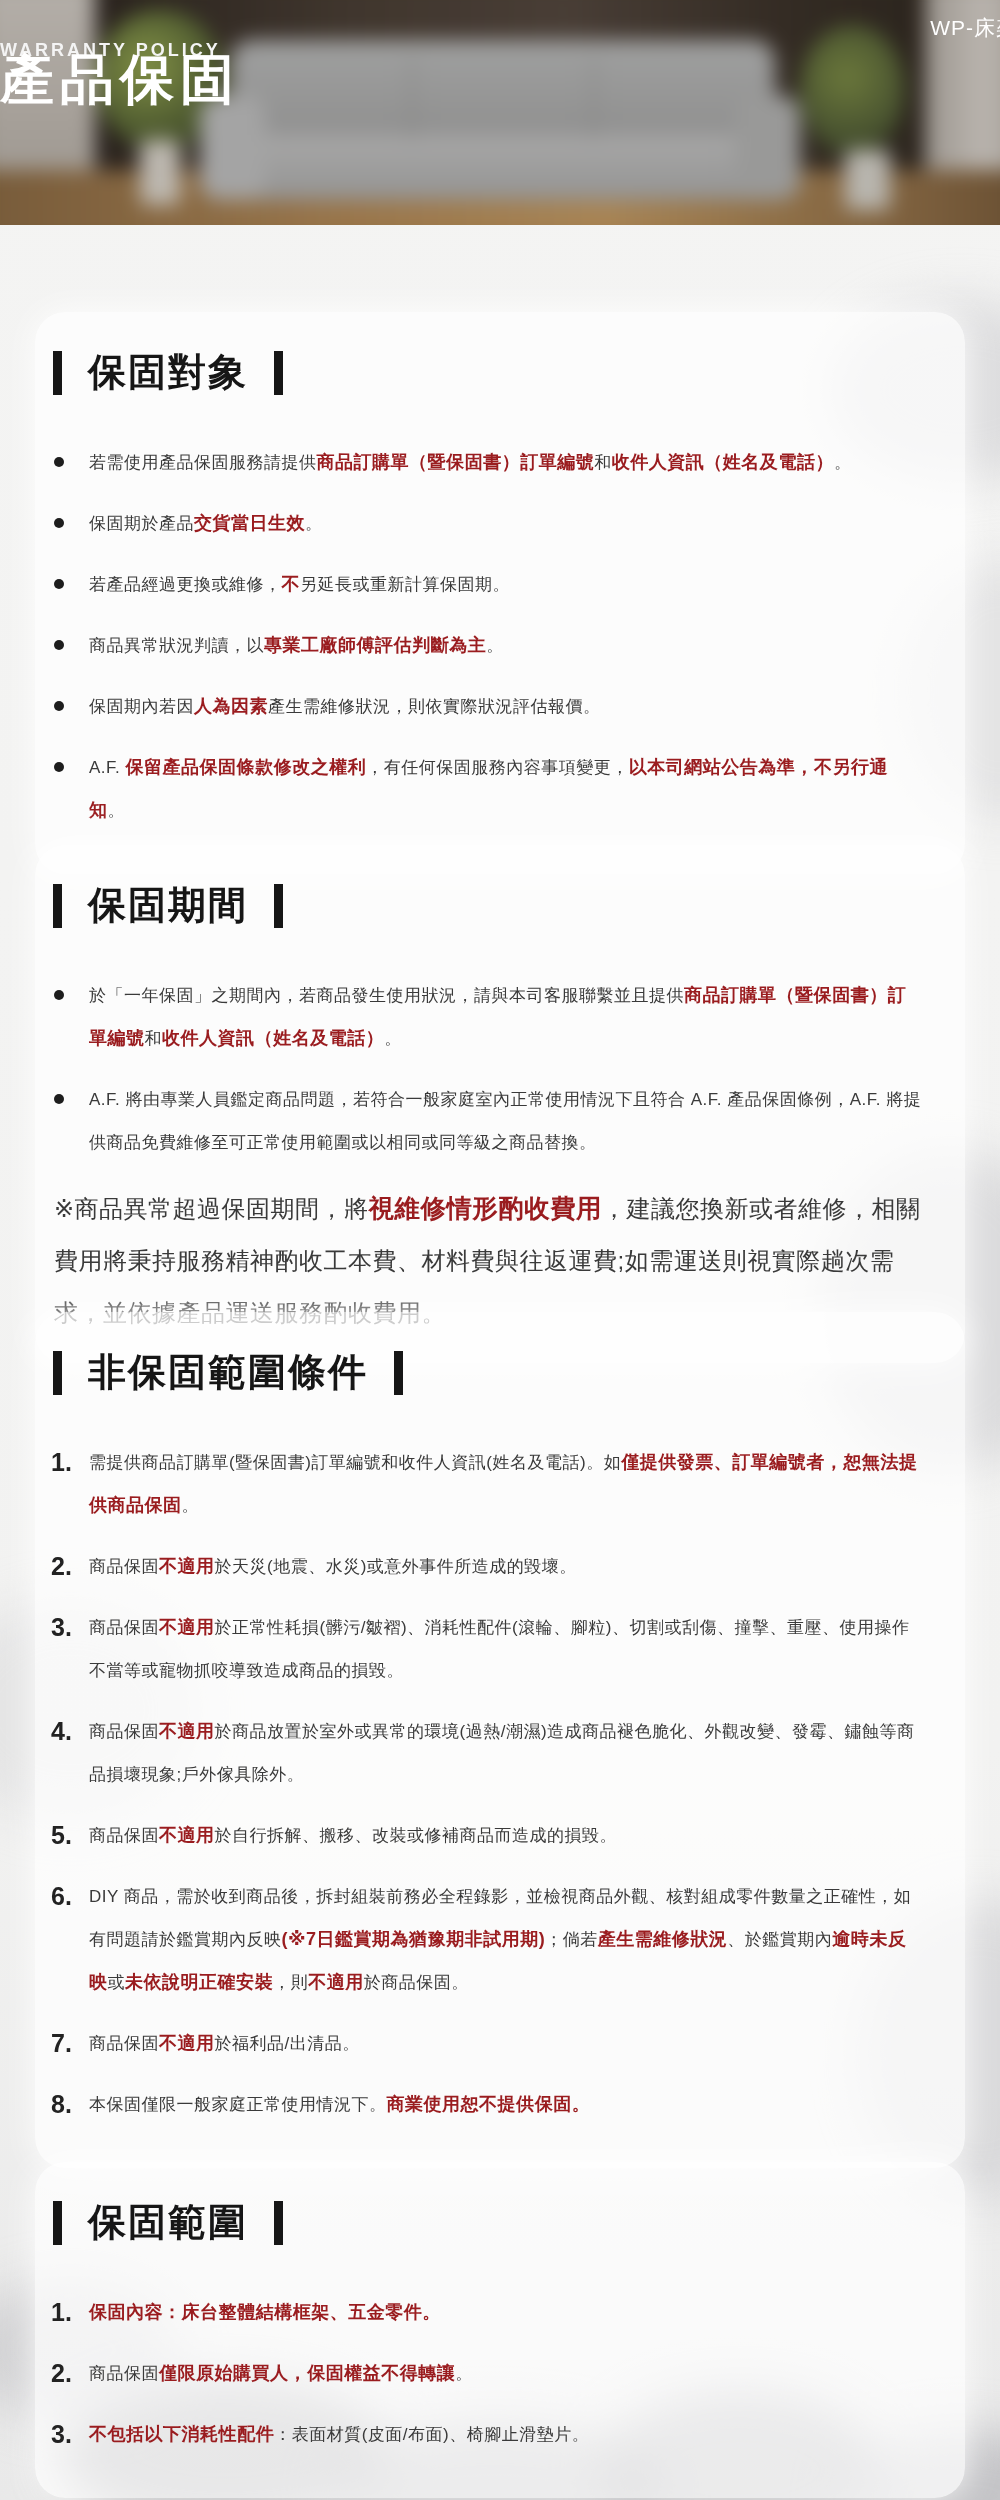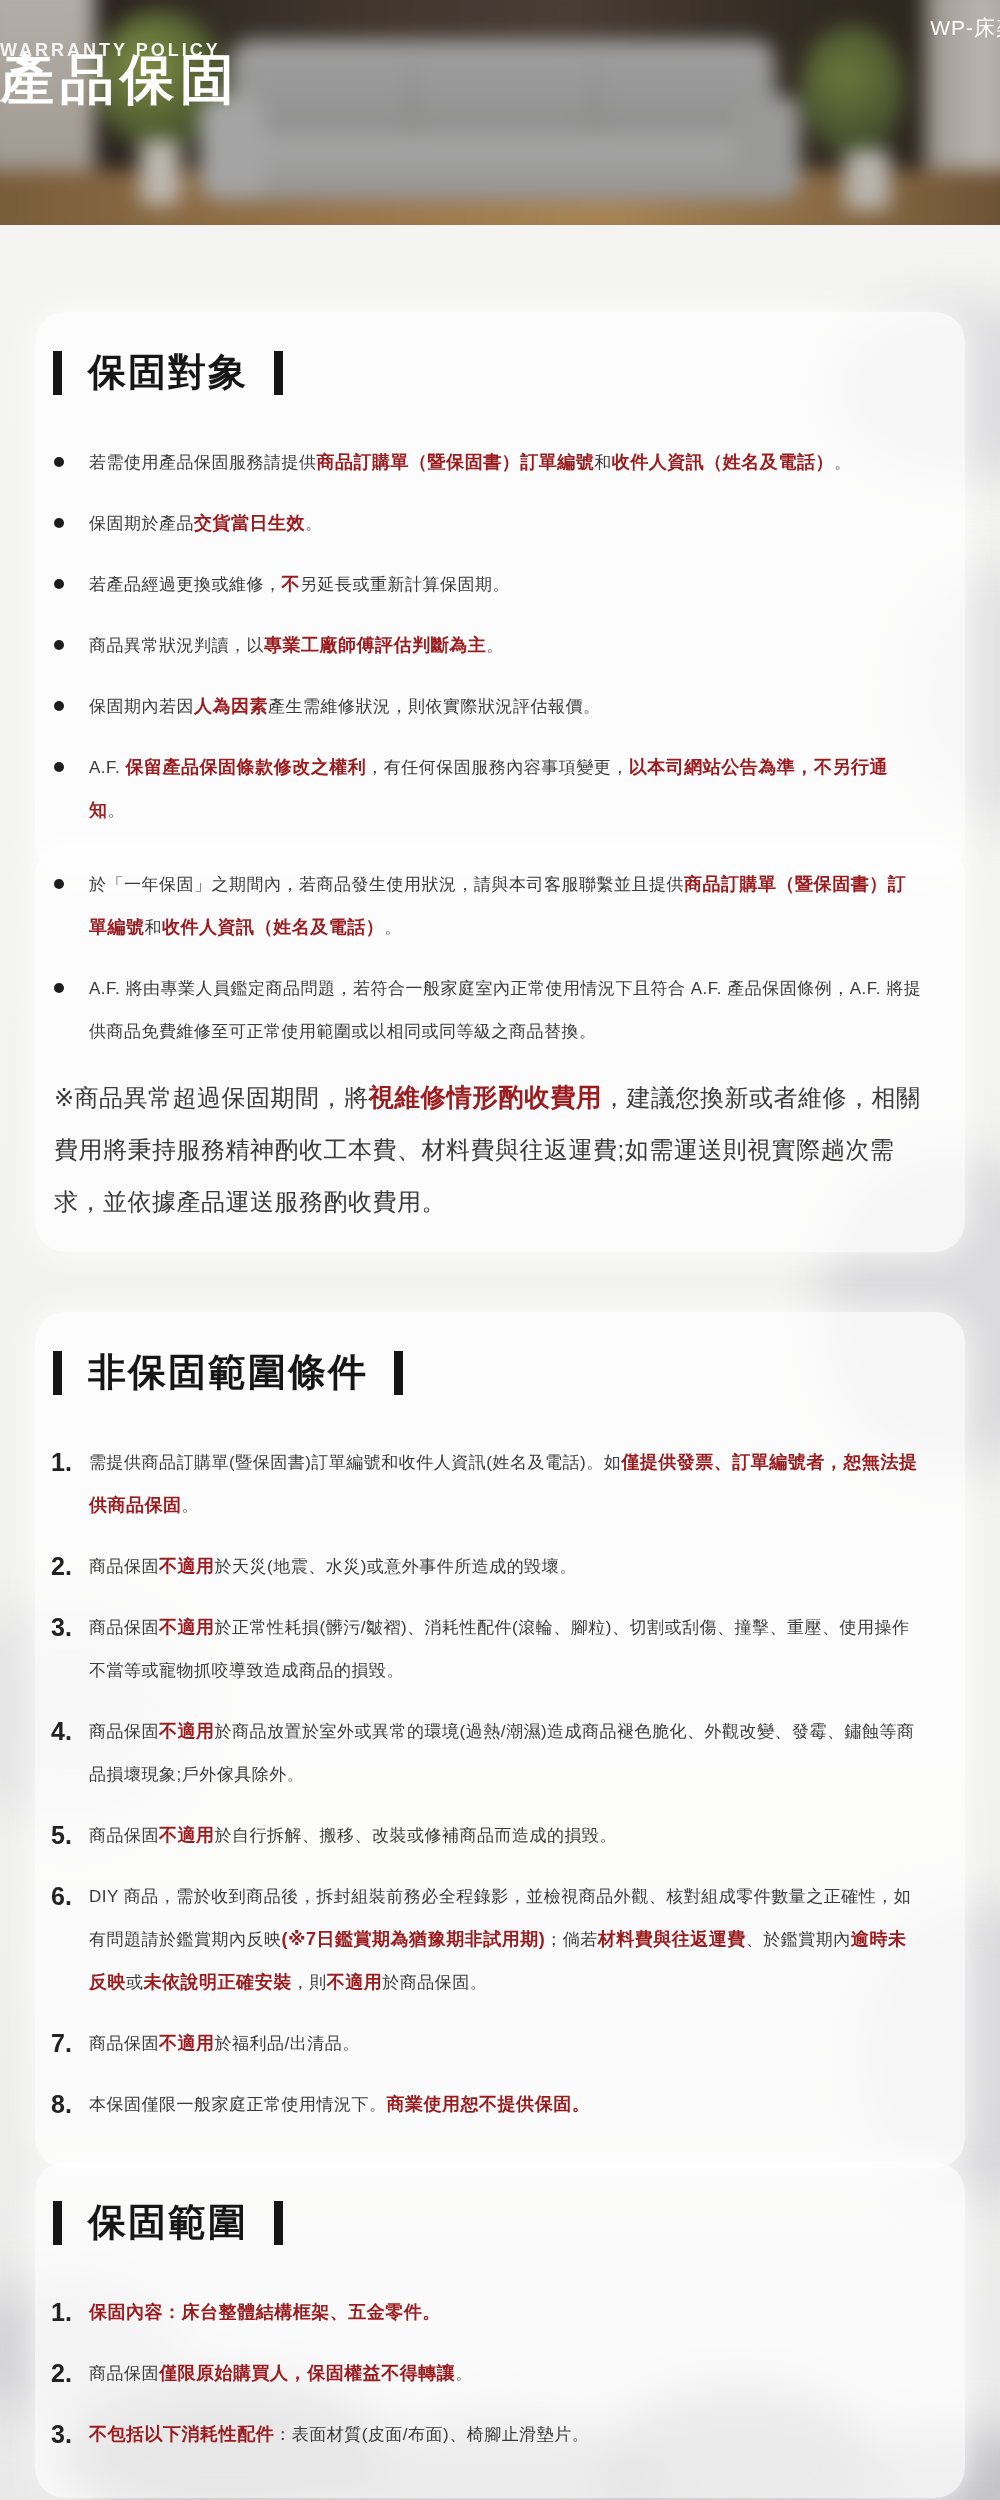--- a/index.html
+++ b/index.html
@@ -109,20 +109,25 @@
       <div class="item">
         <span class="marker"><span class="dot"></span></span>
         <div class="txt"><span>保固期內若因</span><span class="seg-red">人為因素</span><span>產生需維修狀況，則依實際狀況評估報價。</span></div>
       </div>
       <div class="item">
         <span class="marker"><span class="dot"></span></span>
         <div class="txt"><span>A.F. </span><span class="seg-red">保留產品保固條款修改之權利</span><span>，有任何保固服務內容事項變更，</span><span class="seg-red">以本司網站公告為準，不另行通知</span><span>。</span></div>
       </div>
     </section>
     <section class="panel" style="top: 845px;">
+      <div class="sec-title">
+        <span class="vbar"></span>
+        <h2>保固期間</h2>
+        <span class="vbar"></span>
+      </div>
       <div class="item">
         <span class="marker"><span class="dot"></span></span>
         <div class="txt"><span>於「一年保固」之期間內，若商品發生使用狀況，請與本司客服聯繫並且提供</span><span class="seg-red">商品訂購單（暨保固書）訂單編號</span><span>和</span><span class="seg-red">收件人資訊（姓名及電話）</span><span>。</span></div>
       </div>
       <div class="item">
         <span class="marker"><span class="dot"></span></span>
         <div class="txt"><span>A.F. 將由專業人員鑑定商品問題，若符合一般家庭室內正常使用情況下且符合 A.F. 產品保固條例，A.F. 將提供商品免費維修至可正常使用範圍或以相同或同等級之商品替換。</span></div>
       </div>
       <div class="note"><span>※商品異常超過保固期間，將</span><span class="seg-red">視維修情形酌收費用</span><span>，建議您換新或者維修，相關費用將秉持服務精神酌收工本費、材料費與往返運費;如需運送則視實際趟次需求，並依據產品運送服務酌收費用。</span></div>
     </section>
@@ -147,21 +152,21 @@
       <div class="item">
         <span class="marker num">4.</span>
         <div class="txt"><span>商品保固</span><span class="seg-red">不適用</span><span>於商品放置於室外或異常的環境(過熱/潮濕)造成商品褪色脆化、外觀改變、發霉、鏽蝕等商品損壞現象;戶外傢具除外。</span></div>
       </div>
       <div class="item">
         <span class="marker num">5.</span>
         <div class="txt"><span>商品保固</span><span class="seg-red">不適用</span><span>於自行拆解、搬移、改裝或修補商品而造成的損毀。</span></div>
       </div>
       <div class="item">
         <span class="marker num">6.</span>
-        <div class="txt"><span>DIY 商品，需於收到商品後，拆封組裝前務必全程錄影，並檢視商品外觀、核對組成零件數量之正確性，如有問題請於鑑賞期內反映</span><span class="seg-red">(※7日鑑賞期為猶豫期非試用期)</span><span>；倘若</span><span class="seg-red">材料費與往返運費</span><span>、於鑑賞期內</span><span class="seg-red">逾時未反映</span><span>或</span><span class="seg-red">未依說明正確安裝</span><span>，則</span><span class="seg-red">不適用</span><span>於商品保固。</span></div>
+        <div class="txt"><span>DIY 商品，需於收到商品後，拆封組裝前務必全程錄影，並檢視商品外觀、核對組成零件數量之正確性，如有問題請於鑑賞期內反映</span><span class="seg-red">(※7日鑑賞期為猶豫期非試用期)</span><span>；倘若</span><span class="seg-red">產生需維修狀況</span><span>、於鑑賞期內</span><span class="seg-red">逾時未反映</span><span>或</span><span class="seg-red">未依說明正確安裝</span><span>，則</span><span class="seg-red">不適用</span><span>於商品保固。</span></div>
       </div>
       <div class="item">
         <span class="marker num">7.</span>
         <div class="txt"><span>商品保固</span><span class="seg-red">不適用</span><span>於福利品/出清品。</span></div>
       </div>
       <div class="item">
         <span class="marker num">8.</span>
         <div class="txt"><span>本保固僅限一般家庭正常使用情況下。</span><span class="seg-red">商業使用恕不提供保固。</span></div>
       </div>
     </section>

